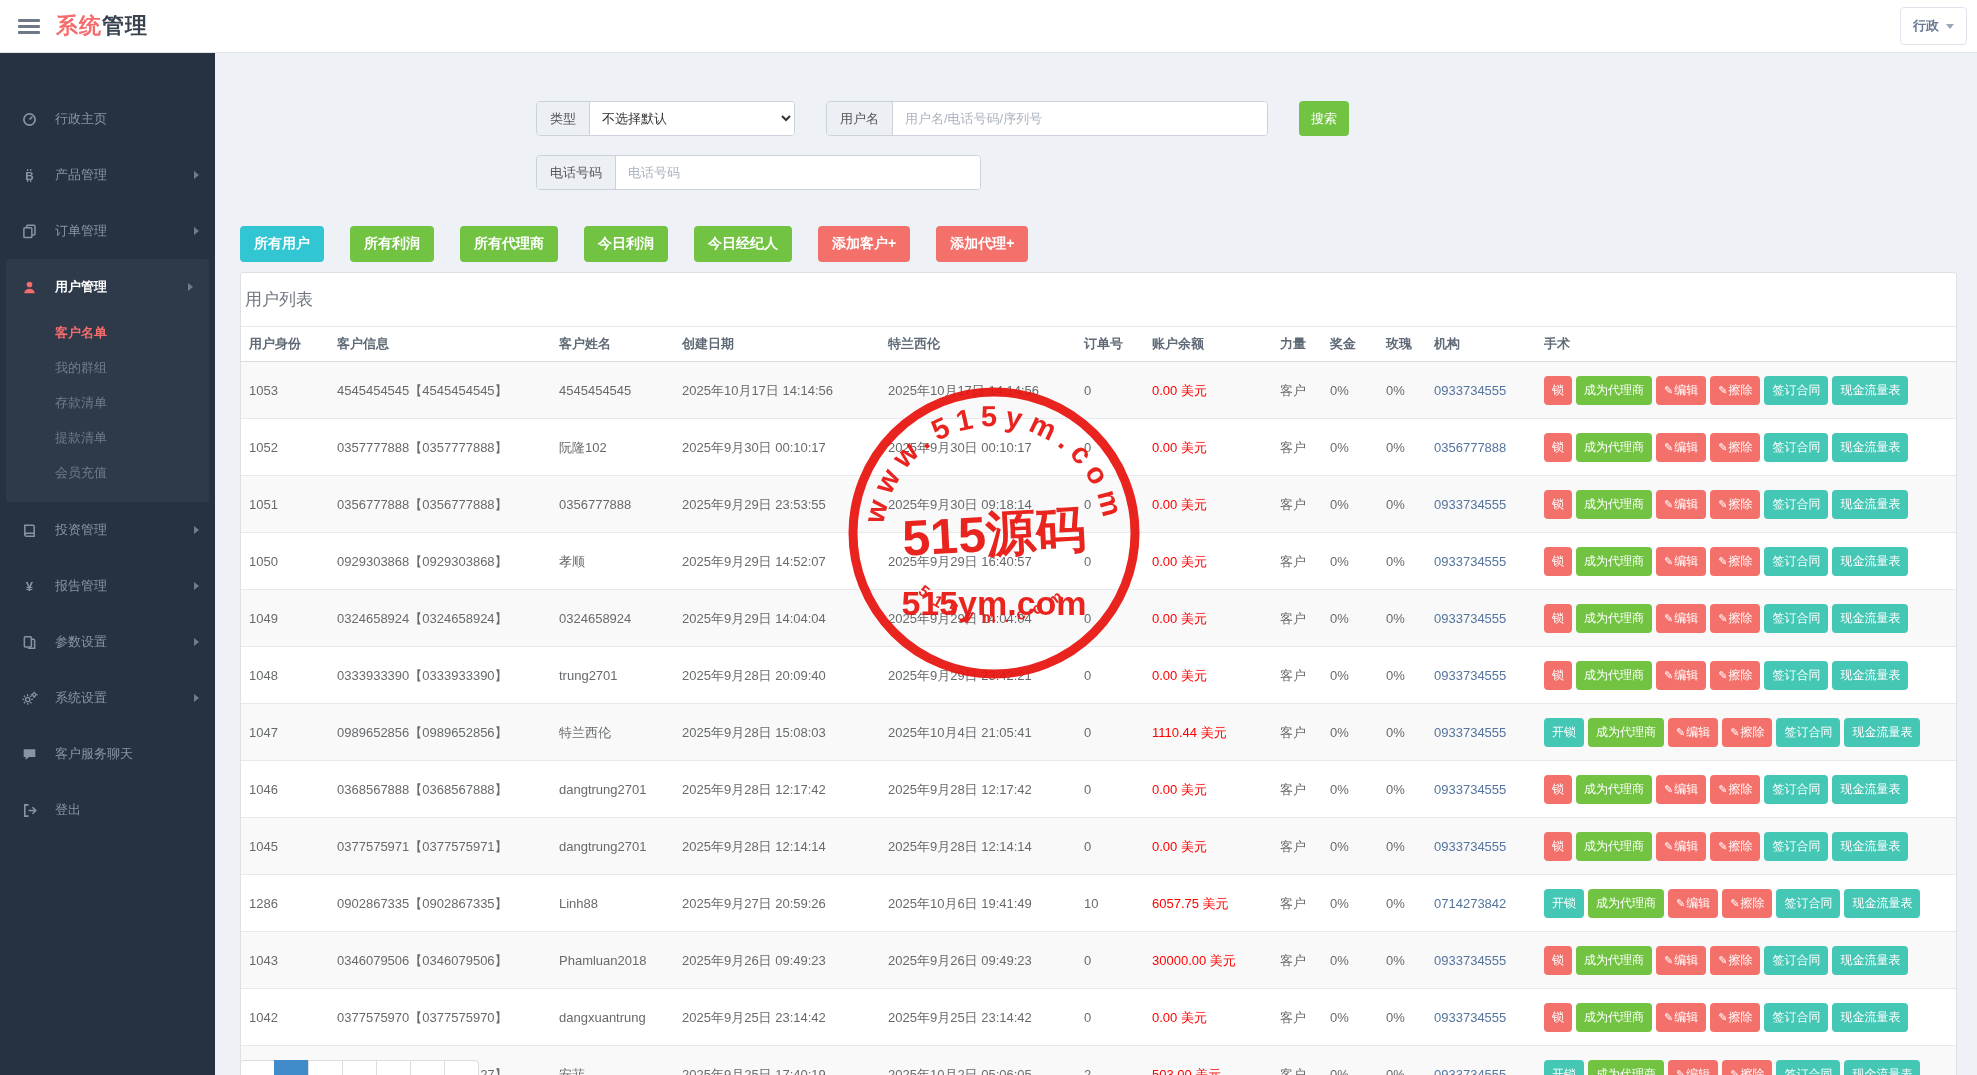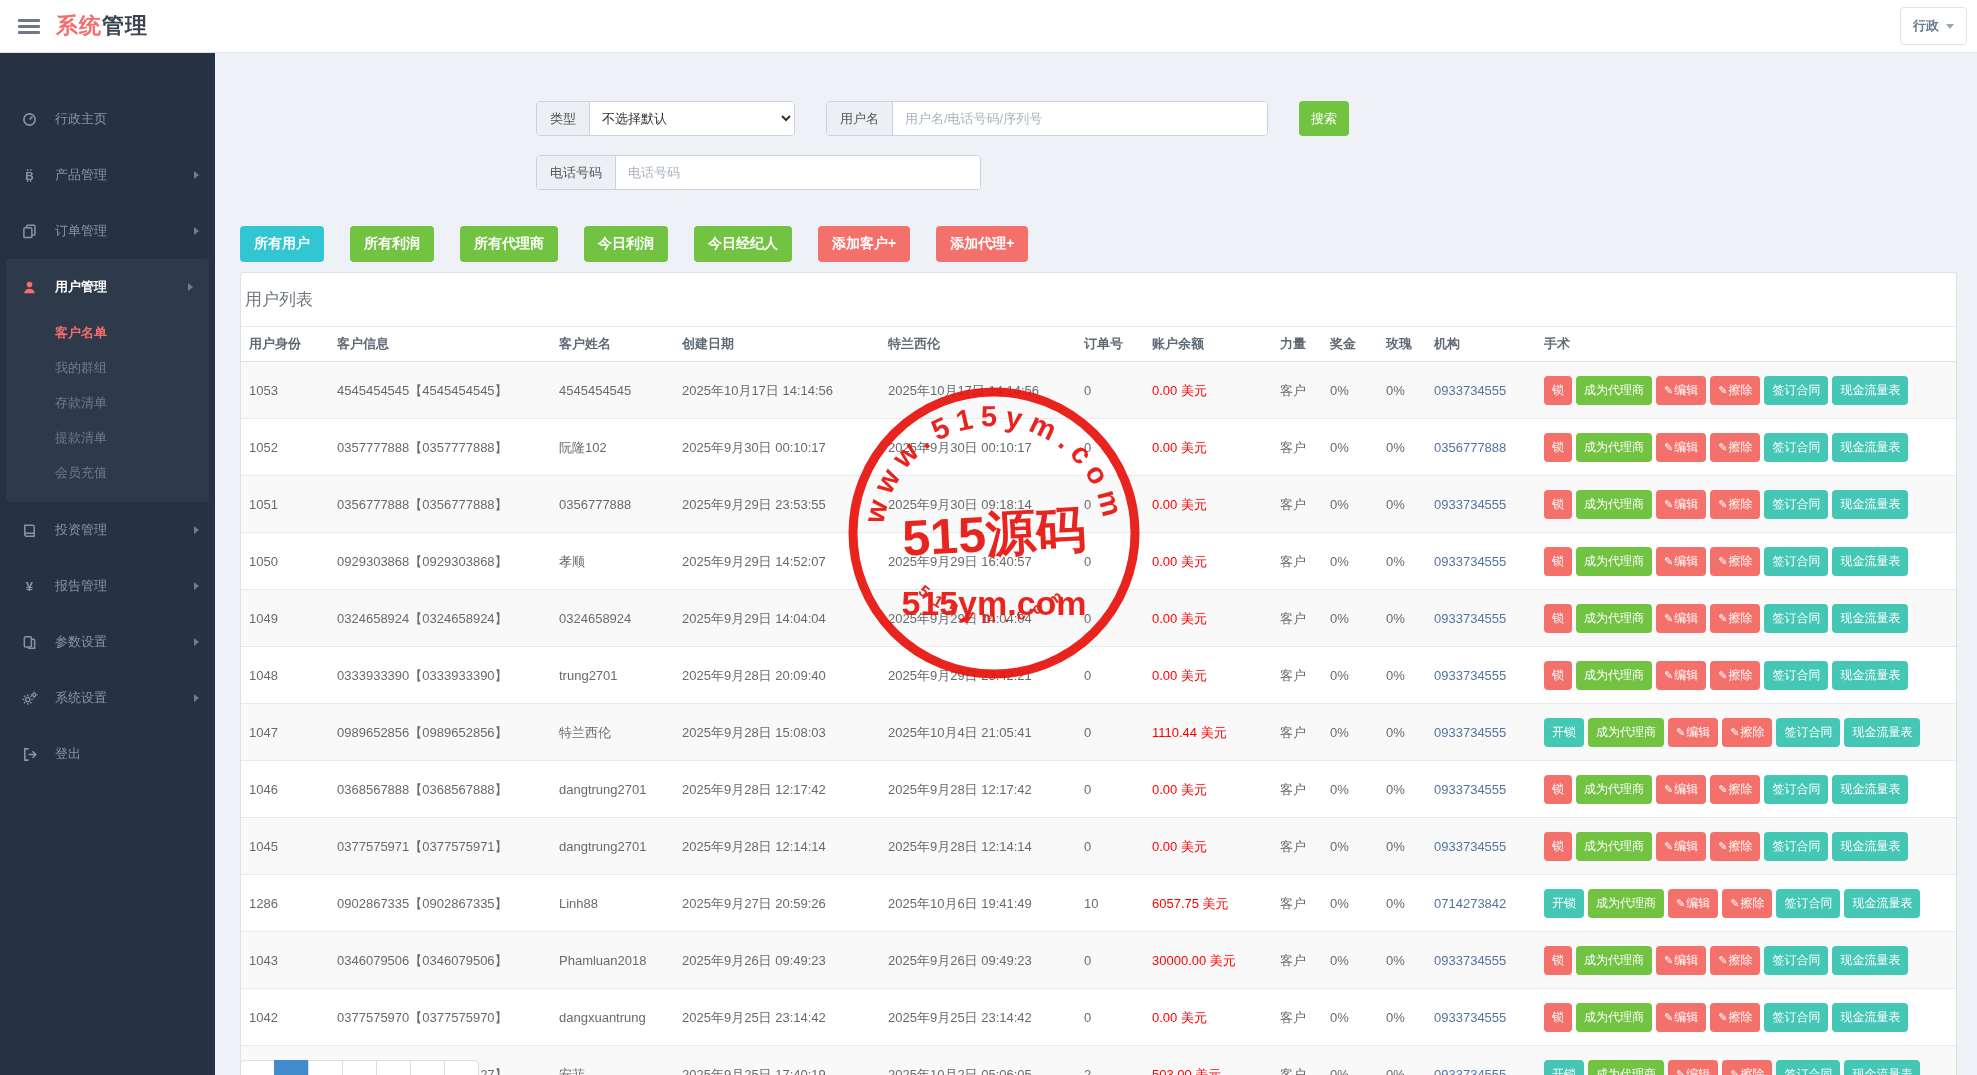--- a/index.html
+++ b/index.html
@@ -208,20 +208,30 @@
             </svg>
           </span>
           <span class="lbl">系统设置</span>
           <span class="caret-r"></span>
         </div>
       </li>
       <li>
         <div class="side-item">
           <span class="icon">
             <svg width="15" height="15" viewBox="0 0 16 16">
+              <path d="M1.8 2.5h12.4v8.2H7.6l-3.8 3v-3H1.8z" fill="currentColor"></path>
+            </svg>
+          </span>
+          <span class="lbl">客户服务聊天</span>
+        </div>
+      </li>
+      <li>
+        <div class="side-item">
+          <span class="icon">
+            <svg width="15" height="15" viewBox="0 0 16 16">
               <path d="M7 2H3v12h4" fill="none" stroke="currentColor" stroke-width="1.7"></path>
               <path d="M7 8h7.2M11.2 4.5 14.7 8l-3.5 3.5" fill="none" stroke="currentColor" stroke-width="1.7"></path>
             </svg>
           </span>
           <span class="lbl">登出</span>
         </div>
       </li>
     </ul>
 </div>
 

